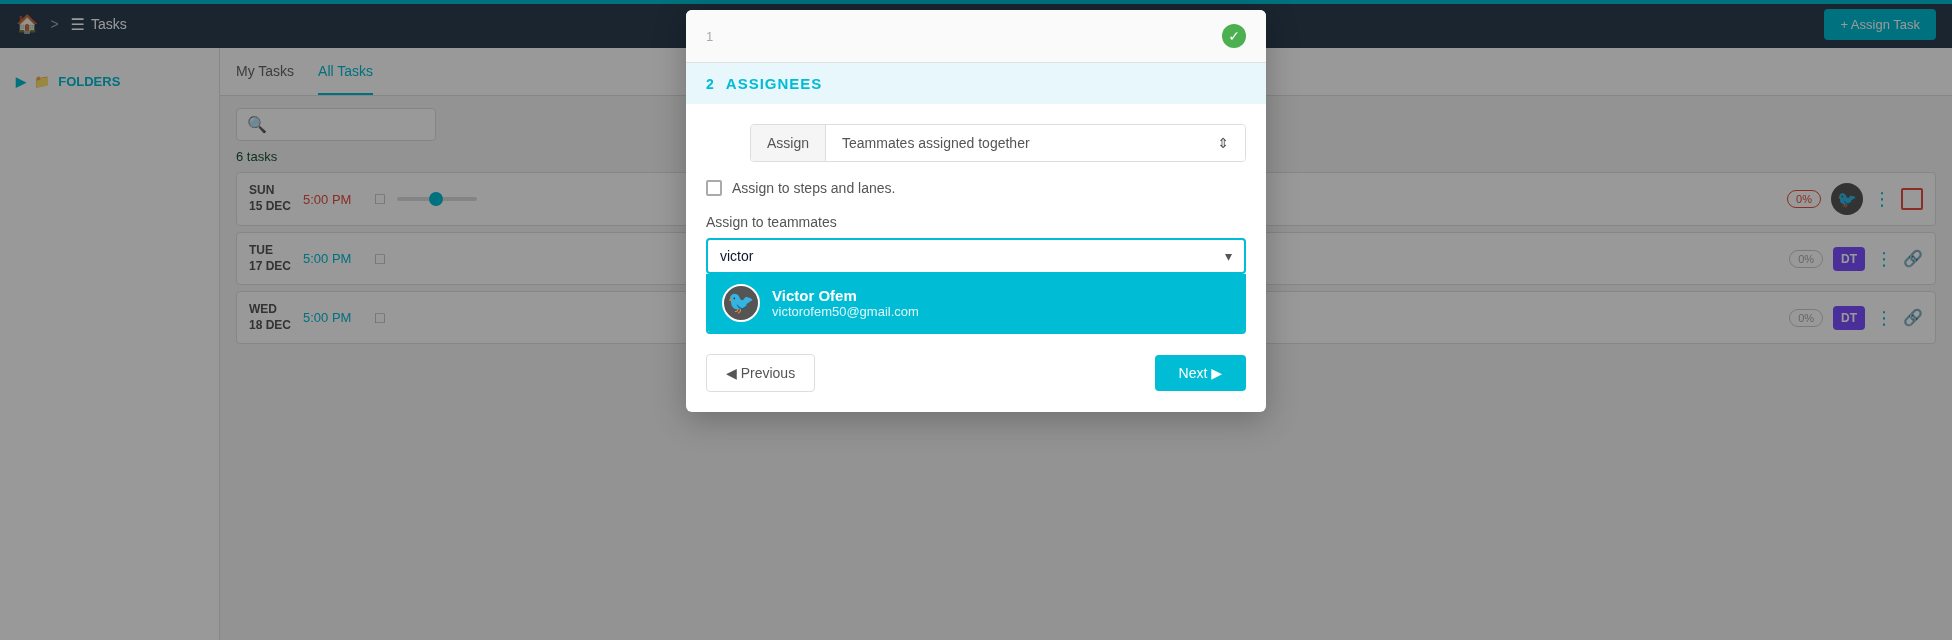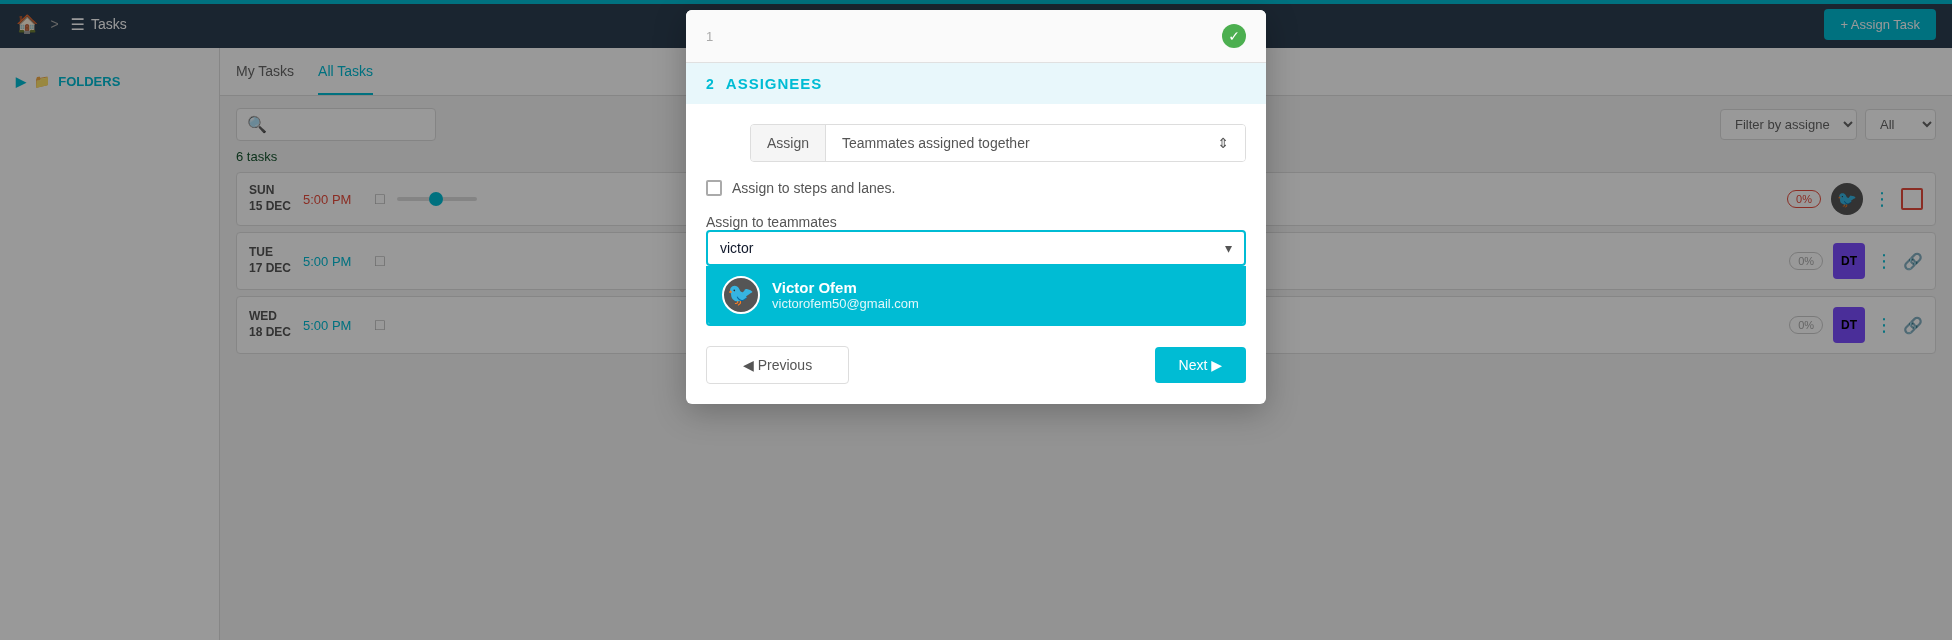--- a/index.html
+++ b/index.html
@@ -165,23 +165,23 @@
     .task-progress-badge {
       margin-left: auto;
       border: 1px solid #e74c3c;
       color: #e74c3c;
       border-radius: 50px;
       padding: 2px 8px;
       font-size: 11px;
     }
     .task-avatar-dt {
       background: #7c4dff;
-      color: #000000;
-      border-radius: 4px;
-      width: 32px; height: 36px;
+      color: #ffffff;
+      border-radius: 4px;
+      width: 32px; height: 24px;
       display: flex; align-items: center; justify-content: center;
       font-size: 12px; font-weight: 700;
     }
     .task-avatar-bird {
       background: #555;
       border-radius: 50%;
       width: 32px; height: 32px;
       display: flex; align-items: center; justify-content: center;
       font-size: 16px;
     }
@@ -298,20 +298,21 @@
       border-radius: 2px;
       background: #fff;
       flex-shrink: 0;
     }
     .checkbox-label { font-size: 14px; color: #555; }
 
     
     .assign-teammates-label {
       font-size: 14px;
       color: #555;
+      margin-bottom: 8px;
     }
     .teammate-search {
       display: flex;
       align-items: center;
       border: 2px solid #00bcd4;
       border-radius: 4px;
       background: #fff;
       padding: 8px 12px;
       margin-bottom: 0;
       gap: 8px;
@@ -357,21 +358,21 @@
     .modal-footer {
       display: flex;
       justify-content: space-between;
       align-items: center;
       padding: 4px 0 0 0;
     }
     .btn-previous {
       background: #fff;
       border: 1px solid #ddd;
       color: #555;
-      padding: 10px 36px;
+      padding: 10px 19px;
       border-radius: 4px;
       font-size: 14px;
       cursor: pointer;
       display: flex;
       align-items: center;
       gap: 6px;
     }
     .btn-next {
       background: #00bcd4;
       border: none;
@@ -416,28 +417,20 @@
       <div class="tab active">All Tasks</div>
     </div>
 
     <div class="content-body">
 
       <div class="tasks-filter-row">
         <div class="search-box">
           <span>🔍</span>
           <input type="text" style="border: none; outline: none; font-size: 13px; width: 140px;">
         </div>
-        <div style="margin-left:auto;display:flex;gap:8px;align-items:center;">
-          <select class="filter-select">
-            <option>Filter by assigne</option>
-          </select>
-          <select class="all-select">
-            <option>All</option>
-          </select>
-        </div>
       </div>
 
       <div class="tasks-count">6 tasks</div>
 
       <div class="task-list">
 
         <div>
           <div class="task-row">
             <div style="font-size:12px;font-weight:700;color:#555;line-height:1.3;">
               <div>SUN</div>

